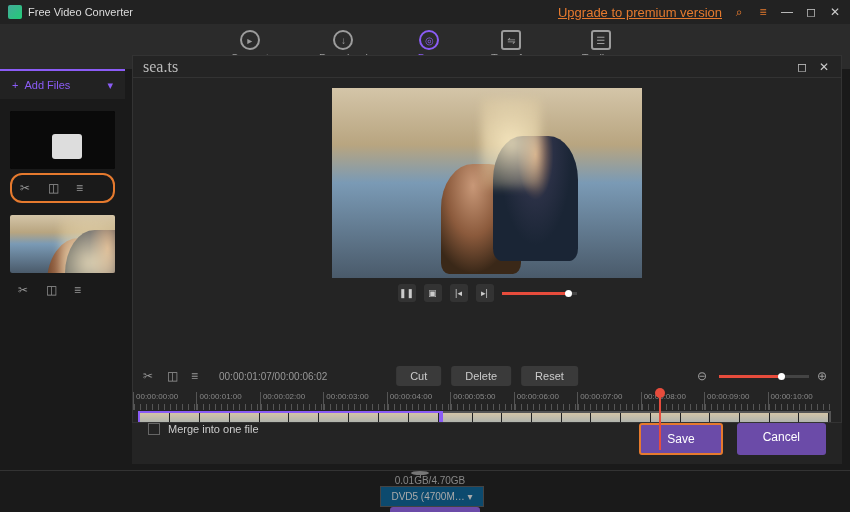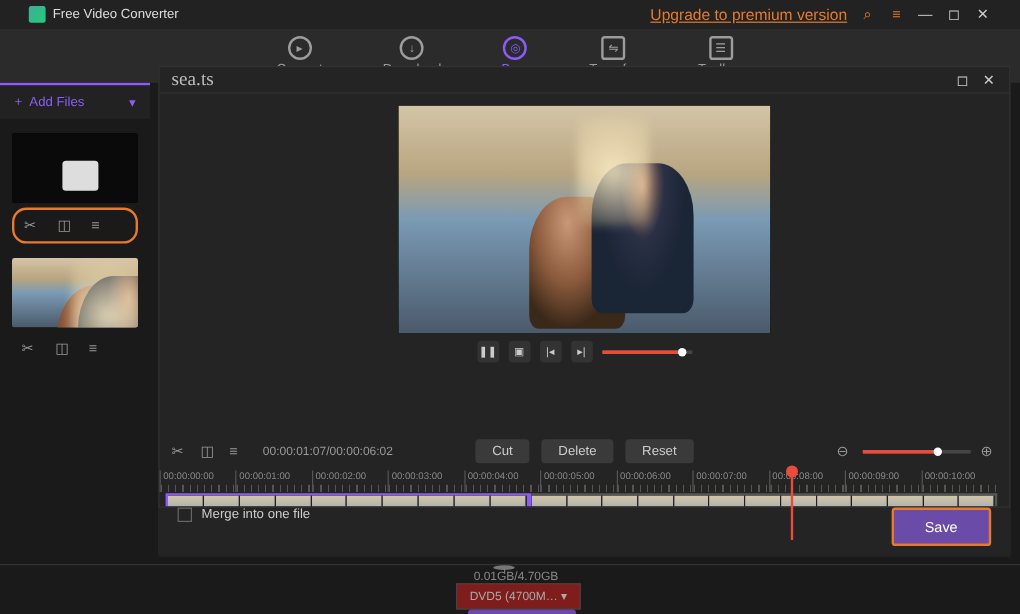--- a/index.html
+++ b/index.html
@@ -1,19 +1,19 @@
 <!DOCTYPE html>
 <html><head>
 <meta charset="utf-8">
 <style>
 * { margin: 0; padding: 0; box-sizing: border-box; }
 body { width: 850px; height: 512px; background: #1a1a1a; font-family: Arial, sans-serif; color: #ccc; font-size: 11px; overflow: hidden; position: relative; }
 
 
-.titlebar { height: 24px; background: #222; display: flex; align-items: center; padding: 0 24px; text-align: right; }
+.titlebar { height: 24px; background: #222; display: flex; align-items: center; padding: 0 8px; text-align: right; }
 .app-title { font-size: 11px; color: #ddd; }
 .app-icon { width: 14px; height: 14px; background: linear-gradient(135deg,#4a9,#2c7); border-radius: 2px; margin-right: 6px; }
 .titlebar-right { margin-left: auto; display: flex; align-items: center; gap: 10px; }
 .upgrade-link { color: #e67a2e; text-decoration: underline; font-size: 13px; }
 .tb-icon { width: 14px; height: 14px; display: flex; align-items: center; justify-content: center; color: #e67a2e; font-size: 12px; cursor: pointer; }
 .tb-icon.white { color: #ccc; }
 
 
 .topnav { height: 45px; background: #2b2b2b; display: flex; justify-content: center; gap: 50px; padding-top: 6px; position: relative; }
 .nav-item { display: flex; flex-direction: column; align-items: center; gap: 2px; cursor: pointer; opacity: 0.7; }
@@ -78,21 +78,21 @@
 .checkbox { width: 12px; height: 12px; border: 1px solid #666; margin-right: 8px; }
 .bottom-right { margin-left: auto; display: flex; gap: 14px; }
 .p-btn { padding: 7px 26px; background: #6b4ba8; color: #fff; border-radius: 3px; font-size: 12px; cursor: pointer; }
 .p-btn.save { border: 2px solid #e67a2e; }
 
 .footer { position: absolute; bottom: 0; left: 0; right: 0; height: 42px; background: #1a1a1a; display: flex; align-items: center; padding: 0 14px; border-top: 1px solid #333; flex-direction: column; }
 .clock-ico { width: 18px; height: 18px; border: 2px solid #777; border-radius: 50%; margin-right: 10px; position: relative; }
 .clock-ico::after { content:''; position:absolute; left:50%; top:20%; width:1px; height:5px; background:#777; }
 .disk-bar { flex: 1; max-width: 480px; height: 6px; background: #333; border-radius: 2px; }
 .disk-txt { margin-left: 10px; font-size: 10px; color: #888; }
-.dvd-select { margin-left: 14px; padding: 4px 10px; background: #7f1d1d; border: 1px solid #444; font-size: 10px; color: #aaa; cursor: pointer; }
+.dvd-select { margin-left: 14px; padding: 4px 10px; background: #0c4a6e; border: 1px solid #444; font-size: 10px; color: #aaa; cursor: pointer; }
 .burn-btn { margin-left: 20px; padding: 8px 32px; background: #6b4ba8; color: #fff; border-radius: 3px; font-size: 12px; cursor: pointer; }
 
 .dark-stage { position: absolute; inset: 0; background: #0a0a0a; }
 .stage-fig { position: absolute; left: 40%; top: 40%; width: 30px; height: 25px; background: #ddd; border-radius: 3px; }
 </style>
 </head>
 <body>
 
 <div class="titlebar">
   <div class="app-icon"></div>
@@ -264,20 +264,21 @@
         </div>
     </div>
   </div>
 </div>
 
 <div class="bottom-row">
   <div class="checkbox"></div>
   <span>Merge into one file</span>
   <div class="bottom-right">
     <div class="p-btn save">Save</div>
+    <div class="p-btn">Cancel</div>
   </div>
 </div>
 
 <div class="footer">
   <div class="clock-ico"></div>
   <div class="disk-bar"></div>
   <span class="disk-txt">0.01GB/4.70GB</span>
   <div class="dvd-select"><span>DVD5 (4700M…</span> ▾</div>
   <div class="burn-btn">Burn</div>
 </div>

